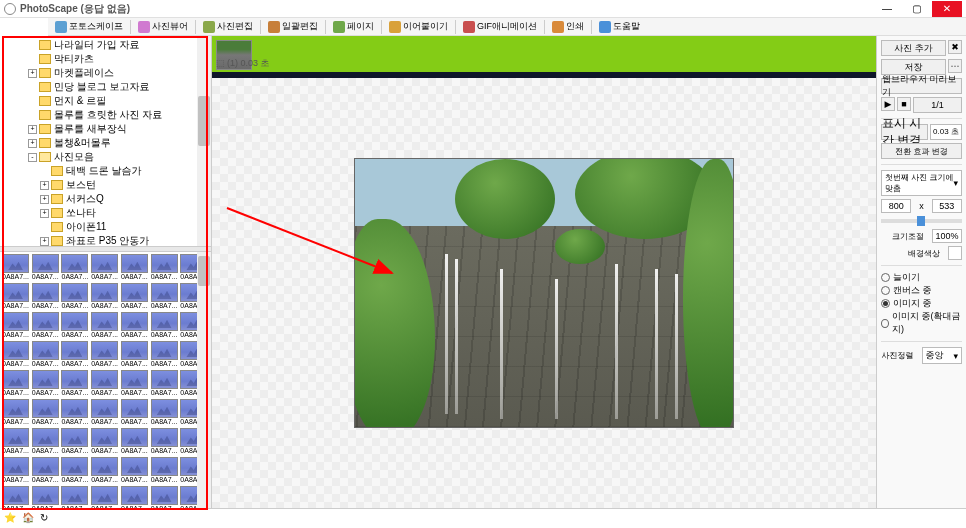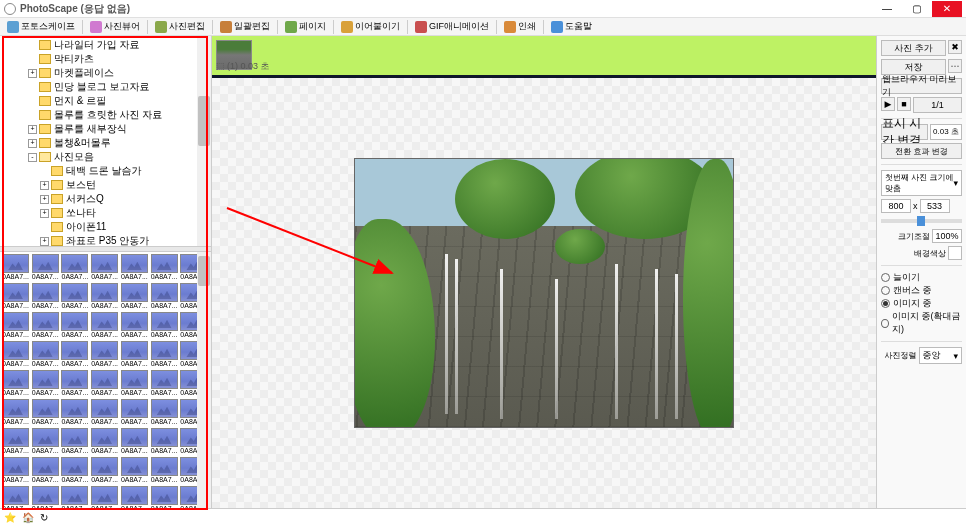--- a/index.html
+++ b/index.html
@@ -4,21 +4,21 @@
 <style>
 * { box-sizing: border-box; margin: 0; padding: 0; font-family: "Malgun Gothic", sans-serif; }
 body { width: 966px; height: 528px; background: #fff; overflow: hidden; font-size: 10px; position: relative; }
 
 .titlebar { height: 18px; background: #fff; display: flex; align-items: center; padding: 0 4px; border-bottom: 1px solid #e0e0e0; }
 .titlebar .app-icon { width: 12px; height: 12px; border-radius: 50%; border: 1px solid #888; margin-right: 4px; }
 .titlebar .title { flex: 1; font-size: 10px; color: #555; font-weight: bold; }
 .winbtn { width: 30px; height: 16px; display: flex; align-items: center; justify-content: center; font-size: 10px; }
 .winbtn.close { background: #e81123; color: #fff; }
 
-.toolbar { height: 18px; background: #f5f5f5; display: flex; align-items: center; padding: 0 4px; gap: 2px; border-bottom: 1px solid #ddd; }
+.toolbar { height: 18px; background: #f5f5f5; display: flex; align-items: center; padding: 0 4px; gap: 2px; border-bottom: 1px solid #ddd; margin-left: 48px; }
 .toolbar .tbtn { display: flex; align-items: center; gap: 2px; font-size: 9px; padding: 0 3px; height: 16px; cursor: pointer; }
 .toolbar .tbtn .ic { width: 12px; height: 12px; }
 .toolbar .sep { width: 1px; height: 14px; background: #ccc; margin: 0 2px; }
 
 .main { display: flex; height: 472px; }
 
 .left { width: 212px; display: flex; flex-direction: column; border-right: 1px solid #ccc; position: relative; }
 .left-border { position: absolute; top: 0; left: 2px; width: 206px; height: 474px; border: 2px solid #ff0000; pointer-events: none; z-index: 10; }
 
 .tree { flex: 0 0 210px; overflow: hidden; padding: 2px 4px; font-size: 10px; line-height: 14px; position: relative; }
@@ -33,21 +33,21 @@
 .tree-split { height: 6px; background: #e8e8e8; border-top: 1px solid #ccc; border-bottom: 1px solid #ccc; }
 
 .thumbs { flex: 1; overflow: hidden; padding: 2px; position: relative; }
 .thumb-grid { display: grid; grid-template-columns: repeat(7, 1fr); gap: 1px; }
 .thumb { width: 27px; height: 28px; display: flex; flex-direction: column; cursor: pointer; }
 .thumb .img { flex: 1; background: linear-gradient(to bottom, #7d8fe0 0%, #6b7cd0 60%, #8590d5 100%); border: 1px solid #888; position: relative; }
 .thumb .img::after { content: ""; position: absolute; left: 20%; bottom: 10%; width: 60%; height: 50%; background: rgba(50,60,120,0.4); clip-path: polygon(0 100%, 30% 20%, 50% 60%, 70% 0%, 100% 100%); }
 .thumb .lbl { height: 9px; font-size: 7px; overflow: hidden; text-align: center; background: #fff; }
 
 .center { flex: 1; background: #f0f0f0; position: relative; display: flex; flex-direction: column; }
-.strip { height: 42px; background: #bef264; border-bottom: 3px solid #0f172a; display: flex; align-items: flex-start; padding: 4px; gap: 4px; position: relative; }
+.strip { height: 42px; background: #84cc16; border-bottom: 6px solid #0f172a; display: flex; align-items: flex-start; padding: 4px; gap: 4px; position: relative; }
 .strip-thumb { width: 36px; height: 30px; border: 1px solid #888; background: linear-gradient(to bottom, #4a7c3a 0%, #4a7c3a 30%, #777 50%, #6a6a6a 100%); position: relative; }
 .strip-info { position: absolute; bottom: 2px; left: 4px; font-size: 9px; color: #555; }
 
 .canvas { flex: 1; background: repeating-conic-gradient(#ededed 0 25%, #f7f7f7 0 50%) 0 0/16px 16px; display: flex; align-items: center; justify-content: center; position: relative; }
 .preview { width: 380px; height: 270px; border: 1px solid #666; position: relative; overflow: hidden; }
 .sky { position: absolute; inset: 0; background: #a8c8d8; }
 .rock { position: absolute; left: 0; right: 0; top: 25%; bottom: 0; background: linear-gradient(to bottom, #6b6b5f, #5a5a50); }
 .rock::before { content:""; position:absolute; inset:0; background: repeating-linear-gradient(95deg, rgba(0,0,0,0.15) 0 2px, transparent 2px 18px), repeating-linear-gradient(0deg, rgba(0,0,0,0.1) 0 1px, transparent 1px 30px); }
 .tree-green { position: absolute; background: radial-gradient(circle at 40% 30%, #6fa84a, #2e6b1f); border-radius: 50%; }
 .g1 { left: -10px; top: 60px; width: 90px; height: 220px; border-radius: 40% 60% 50% 50%; }
@@ -57,21 +57,21 @@
 .g5 { left: 200px; top: 70px; width: 50px; height: 35px; }
 .wfall { position: absolute; width: 3px; background: linear-gradient(to bottom, rgba(255,255,255,0.9), rgba(255,255,255,0.4)); }
 
 .arrow { position: absolute; pointer-events: none; z-index: 20; }
 
 .right { width: 90px; border-left: 1px solid #ccc; padding: 4px; display: flex; flex-direction: column; gap: 3px; background: #f9f9f9; font-size: 9px; }
 .rbtn { height: 16px; border: 1px solid #bbb; background: #f0f0f0; display: flex; align-items: center; justify-content: center; cursor: pointer; font-size: 9px; }
 .rrow { display: flex; gap: 2px; }
 .rrow .rbtn { flex: 1; }
 .sq { width: 14px; height: 14px; border: 1px solid #bbb; background: #f0f0f0; display: flex; align-items: center; justify-content: center; cursor: pointer; }
-.rfield { display: flex; align-items: center; gap: 2px; }
+.rfield { display: flex; align-items: center; gap: 8px; justify-content: center; }
 .rfield .lab { flex: 1; text-align: right; font-size: 8px; }
 .rfield .val { width: 30px; border: 1px solid #bbb; background: #fff; text-align: center; padding: 1px; font-size: 9px; }
 .rsep { height: 1px; background: #ddd; margin: 2px 0; }
 .radio-row { display: flex; align-items: center; gap: 3px; font-size: 9px; cursor: pointer; }
 .radio { width: 9px; height: 9px; border: 1px solid #666; border-radius: 50%; position: relative; }
 .radio.on::after { content: ""; position: absolute; inset: 1px; background: #333; border-radius: 50%; }
 .select { border: 1px solid #bbb; background: #fff; padding: 1px 3px; font-size: 9px; display: flex; justify-content: space-between; align-items: center; cursor: pointer; }
 .slider-track { height: 4px; background: #ddd; position: relative; margin: 3px 0; }
 .slider-thumb { position: absolute; top: -3px; width: 8px; height: 10px; background: #4a90d9; }
 

